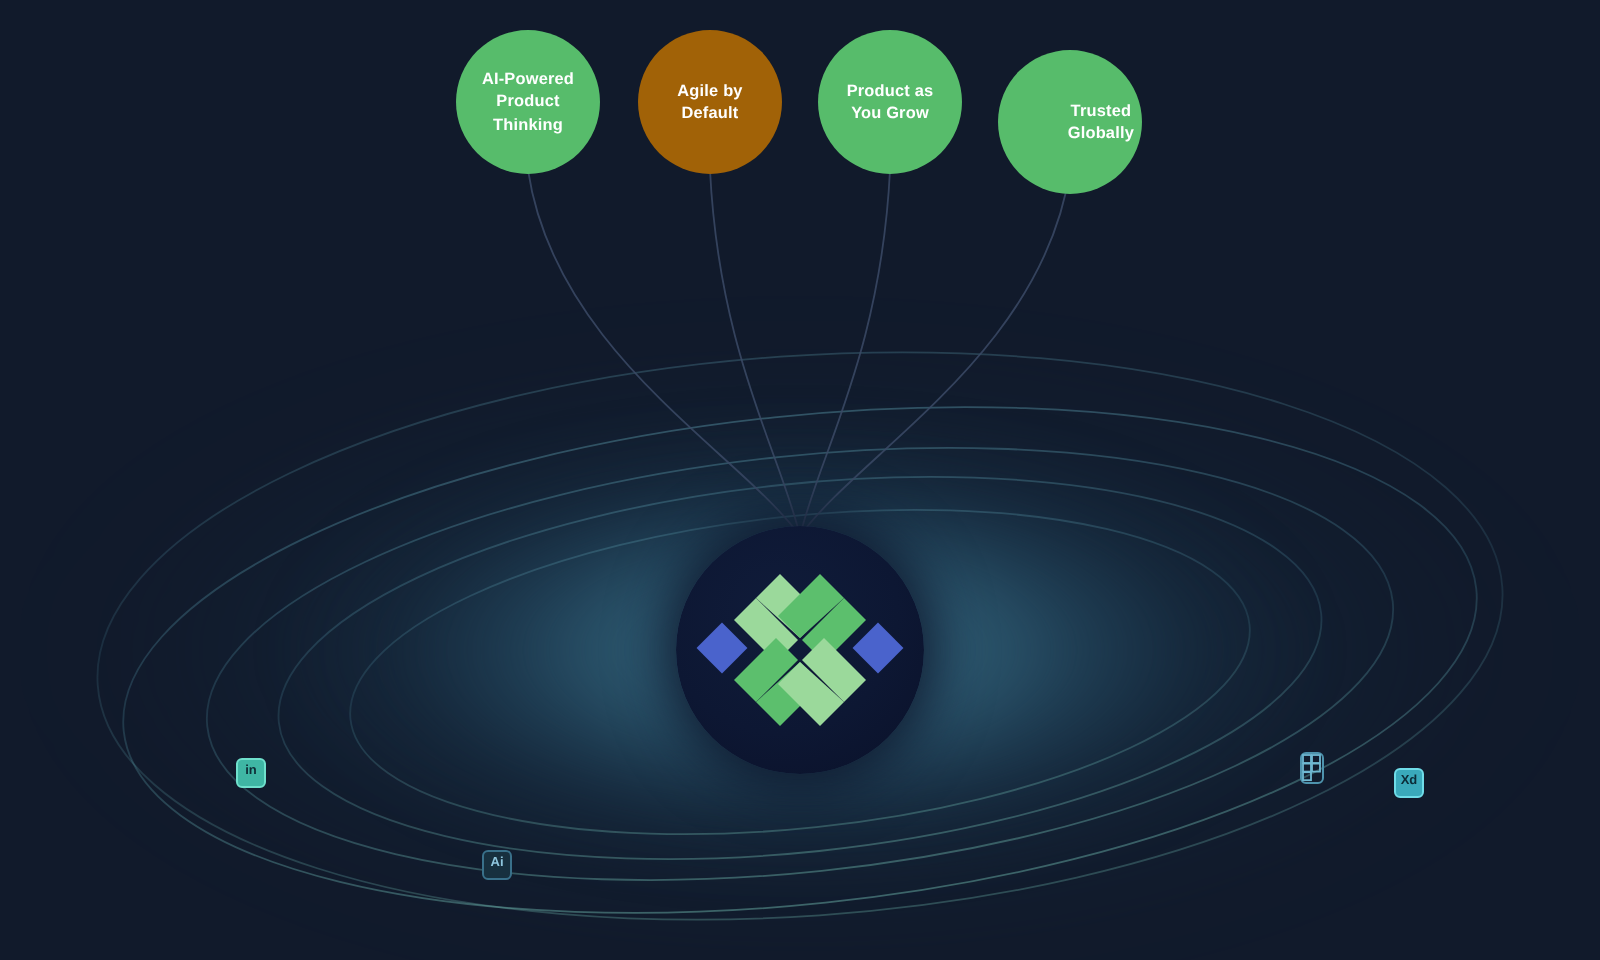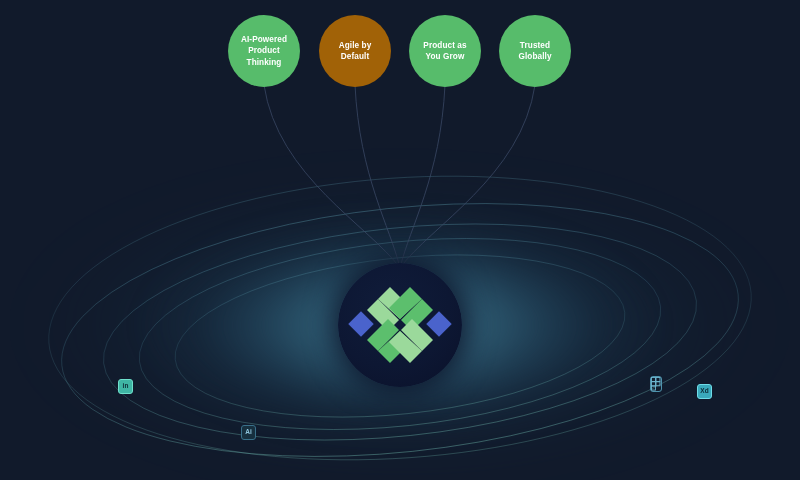--- a/index.html
+++ b/index.html
@@ -185,21 +185,21 @@
   </div>
 
   <div id="bubble-host">
       <div class="bubble" style="left: 228px; top: 15px; width: 72px; height: 72px; background: rgb(87, 188, 107); color: rgb(255, 255, 255);"><span>AI-Powered
 Product
 Thinking</span></div>
       <div class="bubble" style="left: 319px; top: 15px; width: 72px; height: 72px; background: #a16207; color: rgb(255, 255, 255);"><span>Agile by
 Default</span></div>
       <div class="bubble" style="left: 409px; top: 15px; width: 72px; height: 72px; background: rgb(87, 188, 107); color: rgb(255, 255, 255);"><span>Product as
 You Grow</span></div>
-      <div class="bubble" style="left: 499px; top: 15px; width: 72px; height: 72px; background: rgb(87, 188, 107); color: rgb(255, 255, 255);"><span>Trusted
+      <div class="bubble" style="left: 499px; top: 25px; width: 72px; height: 72px; background: rgb(87, 188, 107); color: rgb(255, 255, 255); justify-content: flex-end;"><span>Trusted
 Globally</span></div>
     </div>
 
   <div id="chip-host">
       <div class="chip chip-linkedin" style="left: 118px; top: 379px;">
         <span>in</span>
       </div>
       <div class="chip chip-ai" style="left: 241px; top: 425px;">
         <span>Ai</span>
       </div>

